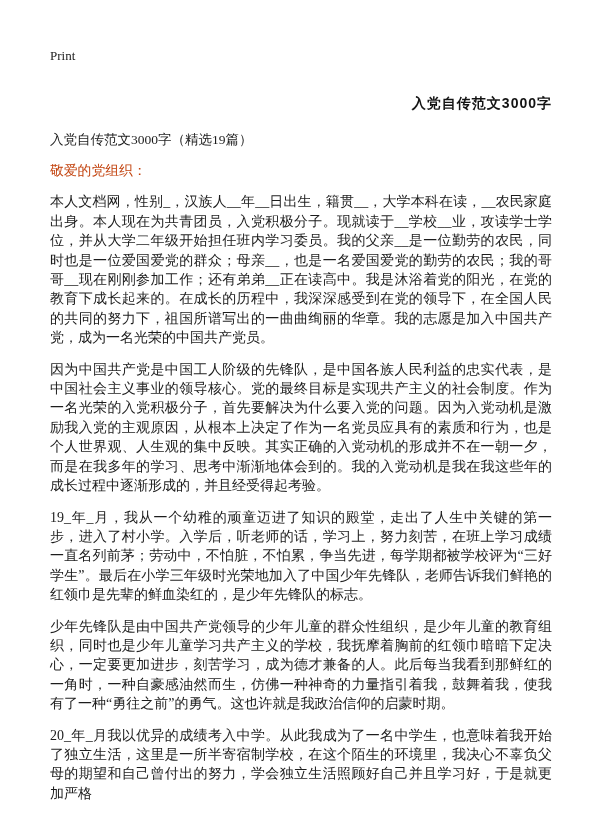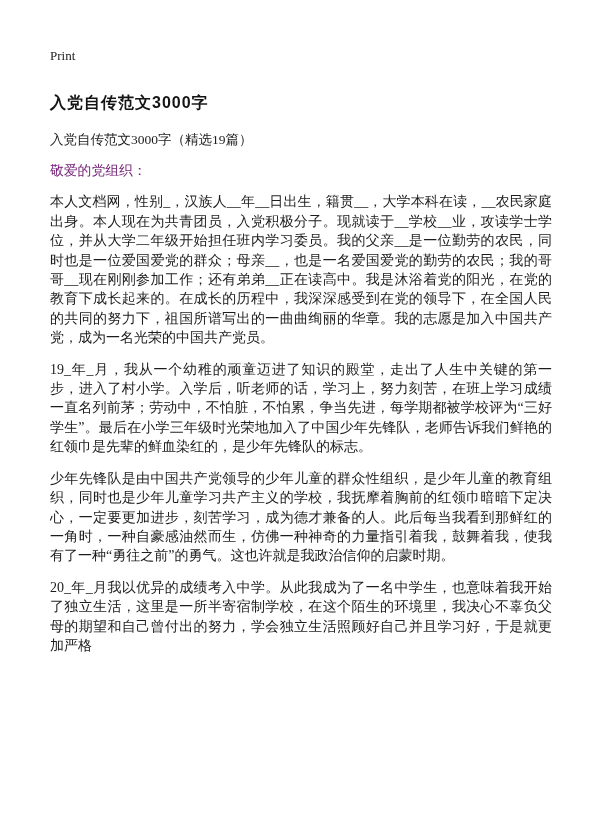--- a/index.html
+++ b/index.html
@@ -24,23 +24,23 @@
   .print-link {
     display: inline-block;
     font-family: "Liberation Serif", serif;
     font-size: 13px;
     color: #1c1c1c;
     text-decoration: none;
     cursor: pointer;
   }
   h1.doc-title {
     margin: 25px 0 0 0;
-    text-align: left;
+    text-align: right;
     font-family: "Liberation Sans", sans-serif;
-    font-size: 16px;
+    font-size: 14px;
     line-height: 28px;
     font-weight: bold;
     color: #141414;
     letter-spacing: 1px;
   }
   .doc-subtitle {
     margin: 13px 0 12px 0;
     font-size: 13.5px;
     line-height: 19px;
     color: #1c1c1c;
@@ -50,21 +50,21 @@
     font-family: "Liberation Sans", sans-serif;
     font-size: 14.5px;
     line-height: 20px;
     font-weight: bold;
     color: #141414;
   }
   .salutation {
     margin: 12px 0 0 0;
     font-size: 13.8px;
     line-height: 19.4px;
-    color: #701a75;
+    color: #c2410c;
     font-family: Liberation Serif, serif;
   }
   p.body-para {
     margin: 12px 0 0 0;
     font-size: 14px;
     line-height: 19.4px;
     color: #1c1c1c;
     text-align: justify;
     text-justify: inter-ideograph;
     word-break: break-all;
@@ -79,20 +79,21 @@
 
   <h1 class="doc-title">入党自传范文3000字</h1>
 
   <div class="doc-subtitle">入党自传范文3000字（精选19篇）</div>
 
 
   <div class="salutation">敬爱的党组织：</div>
 
   <p class="body-para">本人文档网，性别_，汉族人__年__日出生，籍贯__，大学本科在读，__农民家庭出身。本人现在为共青团员，入党积极分子。现就读于__学校__业，攻读学士学位，并从大学二年级开始担任班内学习委员。我的父亲__是一位勤劳的农民，同时也是一位爱国爱党的群众；母亲__，也是一名爱国爱党的勤劳的农民；我的哥哥__现在刚刚参加工作；还有弟弟__正在读高中。我是沐浴着党的阳光，在党的教育下成长起来的。在成长的历程中，我深深感受到在党的领导下，在全国人民的共同的努力下，祖国所谱写出的一曲曲绚丽的华章。我的志愿是加入中国共产党，成为一名光荣的中国共产党员。</p>
 
+  <p class="body-para">因为中国共产党是中国工人阶级的先锋队，是中国各族人民利益的忠实代表，是中国社会主义事业的领导核心。党的最终目标是实现共产主义的社会制度。作为一名光荣的入党积极分子，首先要解决为什么要入党的问题。因为入党动机是激励我入党的主观原因，从根本上决定了作为一名党员应具有的素质和行为，也是个人世界观、人生观的集中反映。其实正确的入党动机的形成并不在一朝一夕，而是在我多年的学习、思考中渐渐地体会到的。我的入党动机是我在我这些年的成长过程中逐渐形成的，并且经受得起考验。</p>
 
   <p class="body-para">19_年_月，我从一个幼稚的顽童迈进了知识的殿堂，走出了人生中关键的第一步，进入了村小学。入学后，听老师的话，学习上，努力刻苦，在班上学习成绩一直名列前茅；劳动中，不怕脏，不怕累，争当先进，每学期都被学校评为“三好学生”。最后在小学三年级时光荣地加入了中国少年先锋队，老师告诉我们鲜艳的红领巾是先辈的鲜血染红的，是少年先锋队的标志。</p>
 
   <p class="body-para">少年先锋队是由中国共产党领导的少年儿童的群众性组织，是少年儿童的教育组织，同时也是少年儿童学习共产主义的学校，我抚摩着胸前的红领巾暗暗下定决心，一定要更加进步，刻苦学习，成为德才兼备的人。此后每当我看到那鲜红的一角时，一种自豪感油然而生，仿佛一种神奇的力量指引着我，鼓舞着我，使我有了一种“勇往之前”的勇气。这也许就是我政治信仰的启蒙时期。</p>
 
   <p class="body-para">20_年_月我以优异的成绩考入中学。从此我成为了一名中学生，也意味着我开始了独立生活，这里是一所半寄宿制学校，在这个陌生的环境里，我决心不辜负父母的期望和自己曾付出的努力，学会独立生活照顾好自己并且学习好，于是就更加严格</p>
 
 </div>
 
 </body></html>

